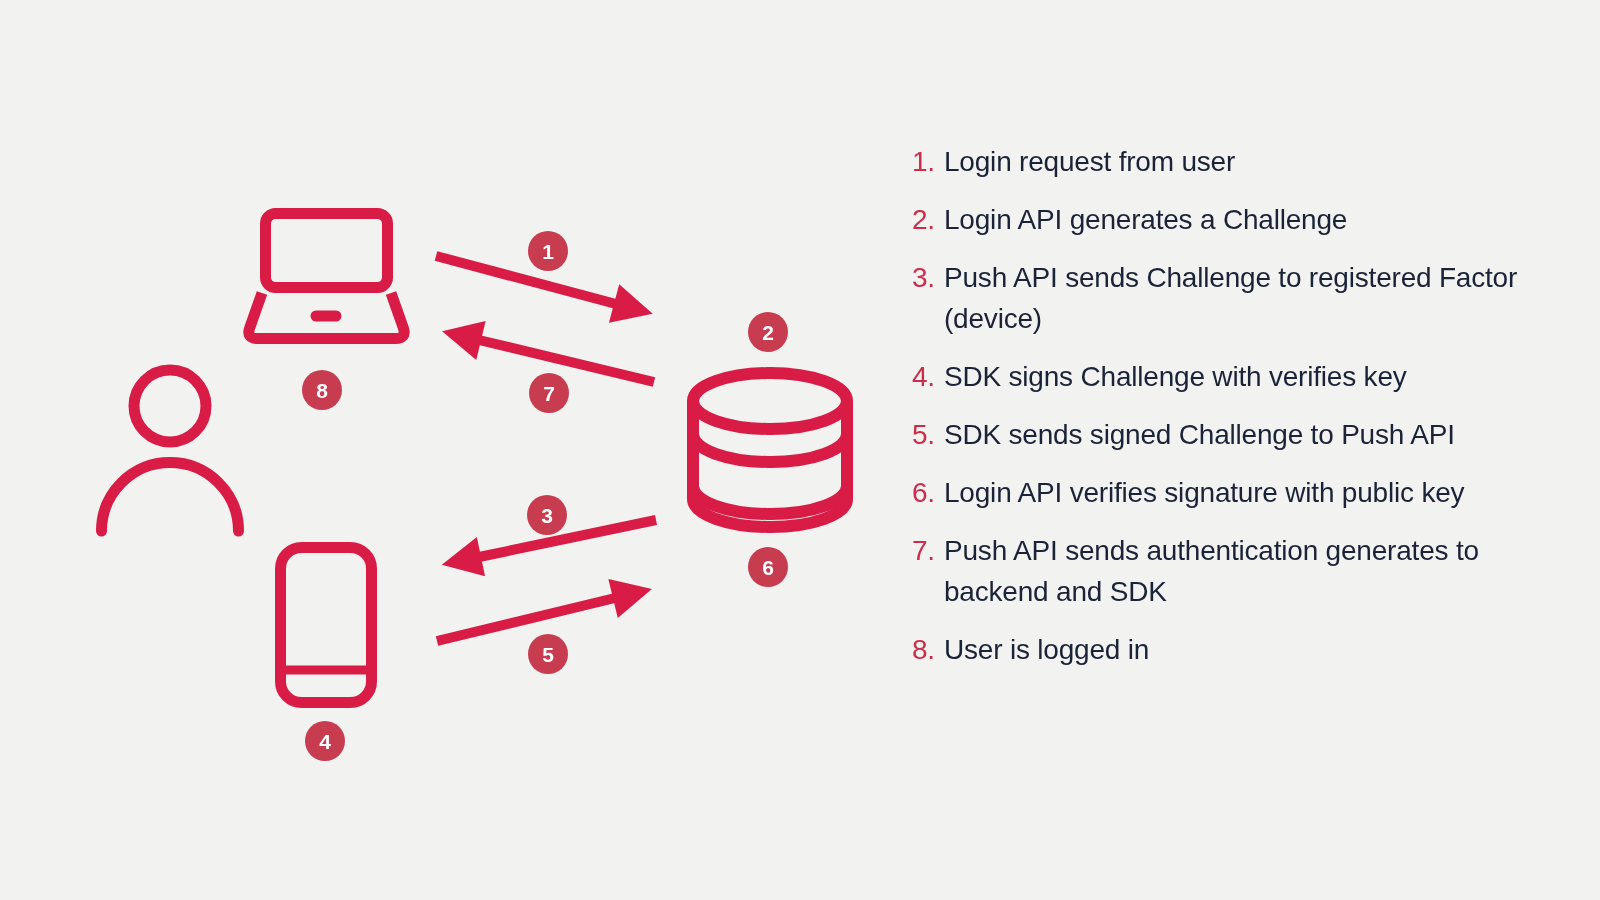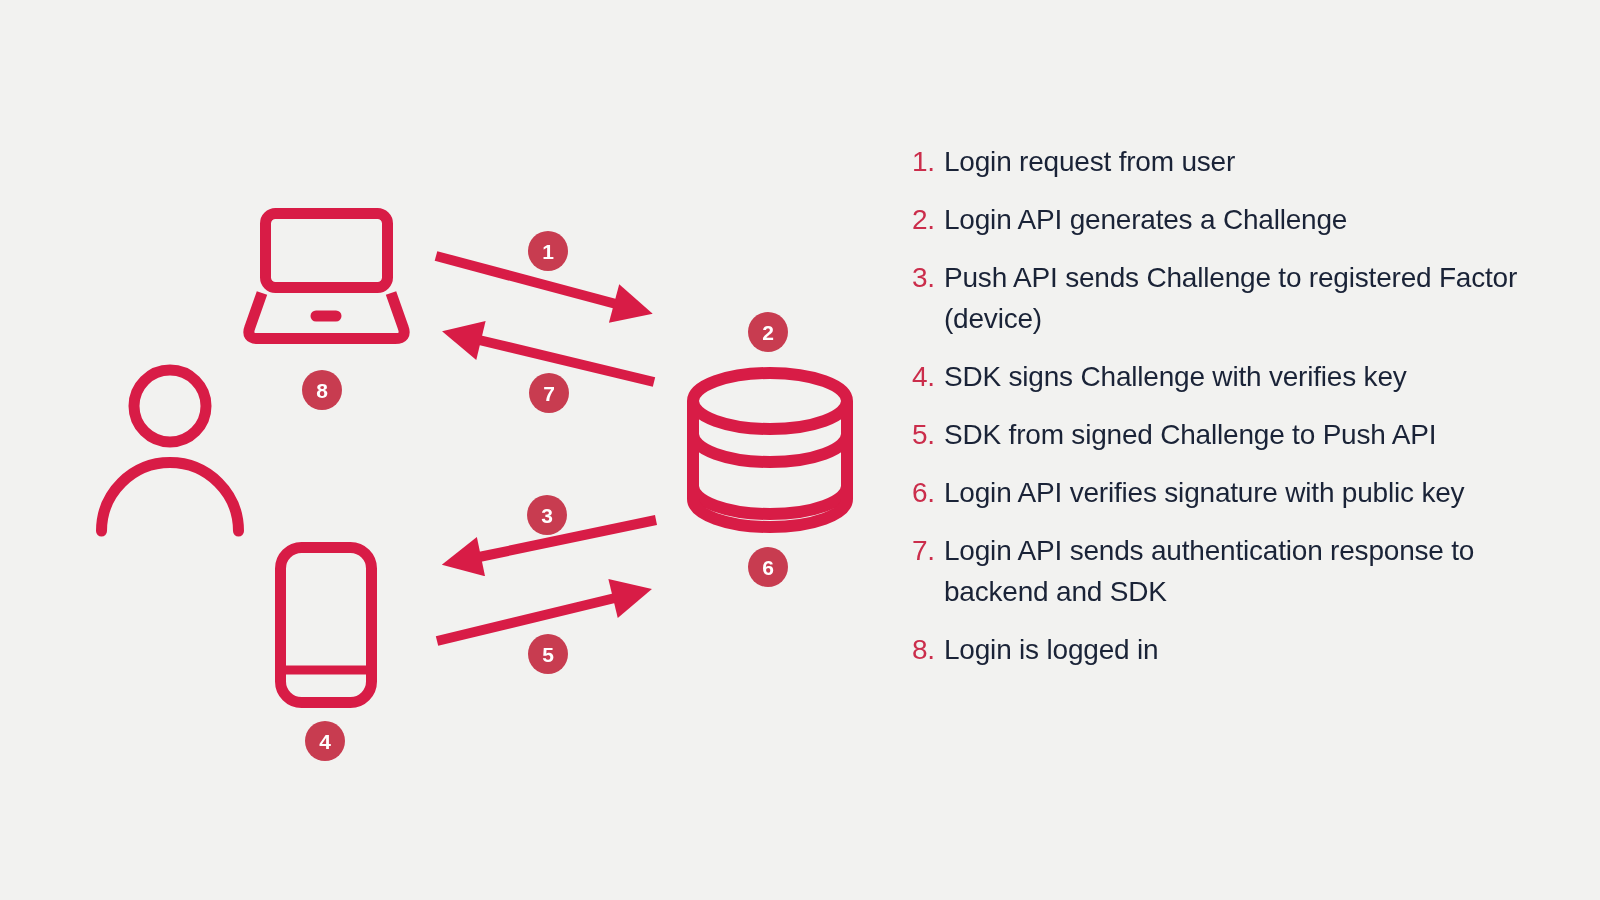--- a/index.html
+++ b/index.html
@@ -139,29 +139,29 @@
     <div class="step">
       <span class="step-num">3.</span>
       <span class="step-text">Push API sends Challenge to registered Factor (device)</span>
     </div>
     <div class="step">
       <span class="step-num">4.</span>
       <span class="step-text">SDK signs Challenge with verifies key</span>
     </div>
     <div class="step">
       <span class="step-num">5.</span>
-      <span class="step-text">SDK from signed Challenge to Push API</span>
+      <span class="step-text">SDK sends signed Challenge to Push API</span>
     </div>
     <div class="step">
       <span class="step-num">6.</span>
       <span class="step-text">Login API verifies signature with public key</span>
     </div>
     <div class="step">
       <span class="step-num">7.</span>
-      <span class="step-text">Login API sends authentication response to backend and SDK</span>
+      <span class="step-text">Push API sends authentication generates to backend and SDK</span>
     </div>
     <div class="step">
       <span class="step-num">8.</span>
-      <span class="step-text">Login is logged in</span>
+      <span class="step-text">User is logged in</span>
     </div>
   </div>
 
 </div>
 
 </body></html>

